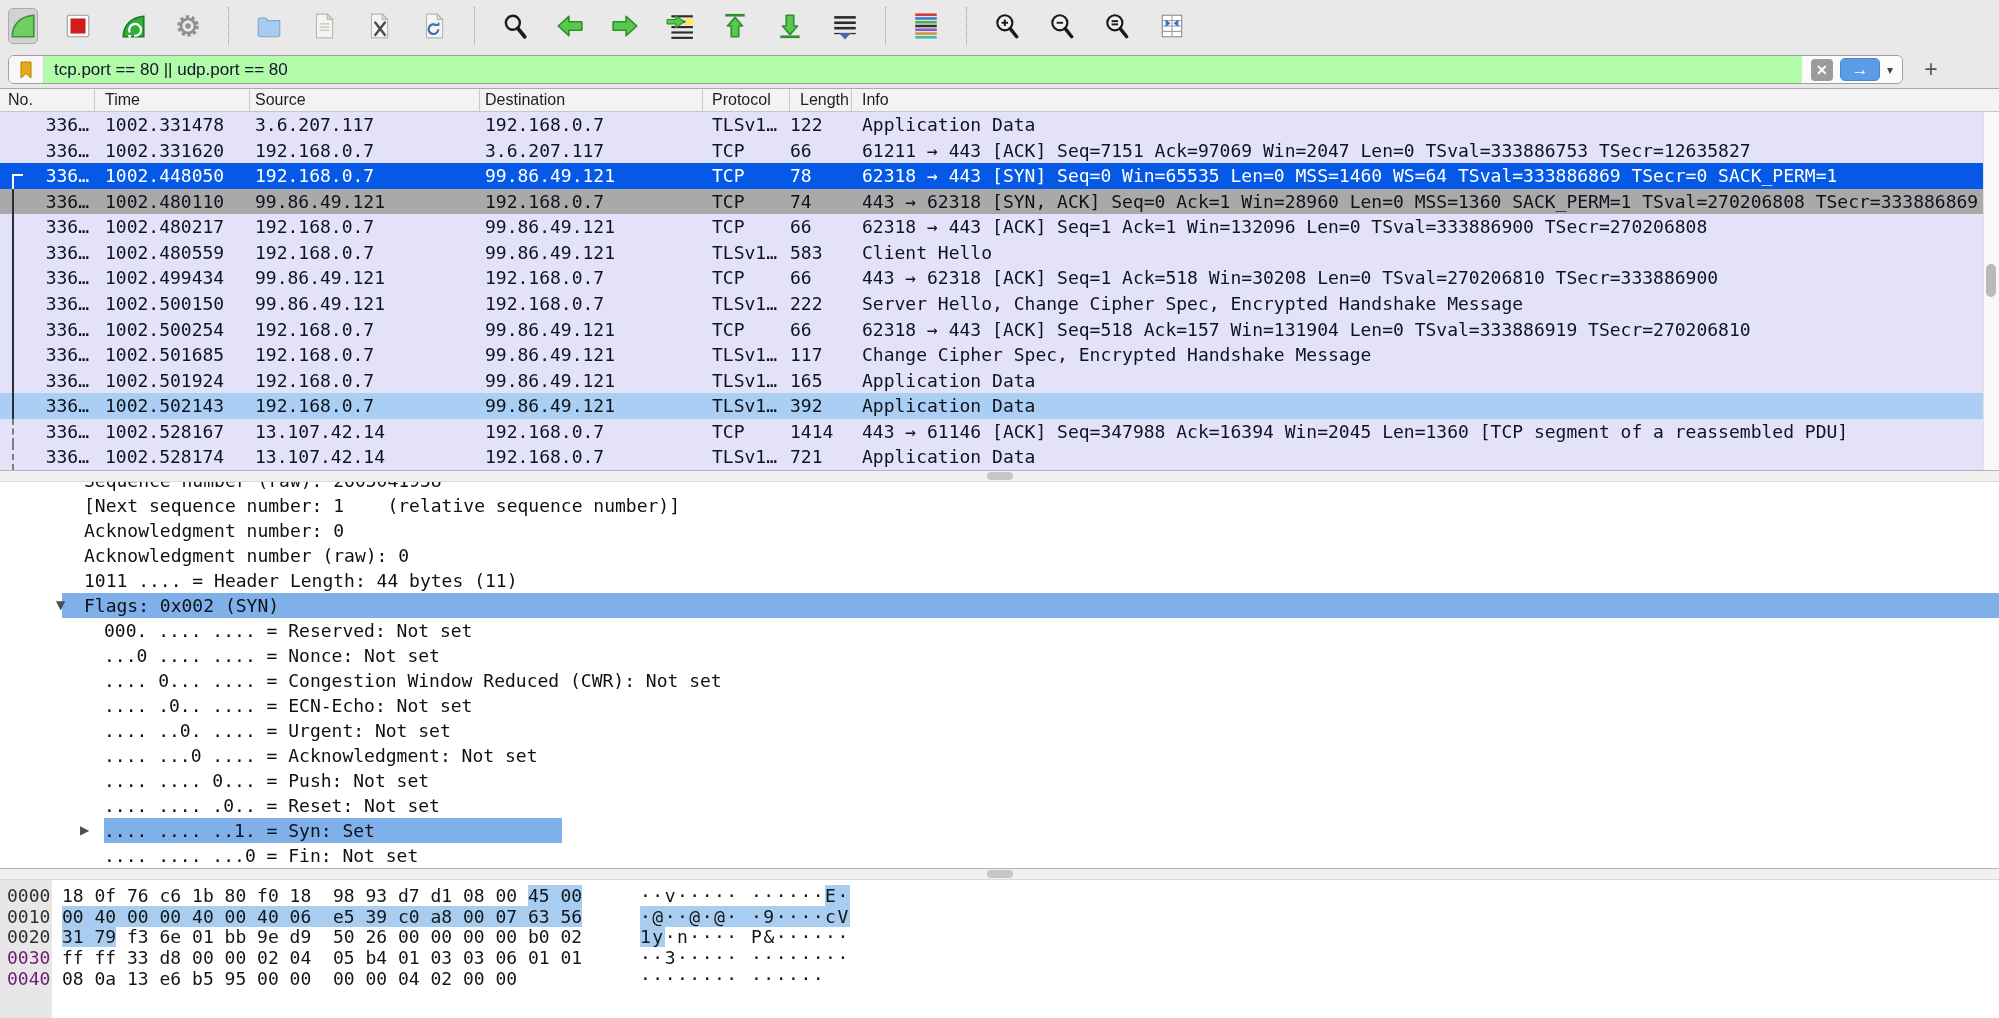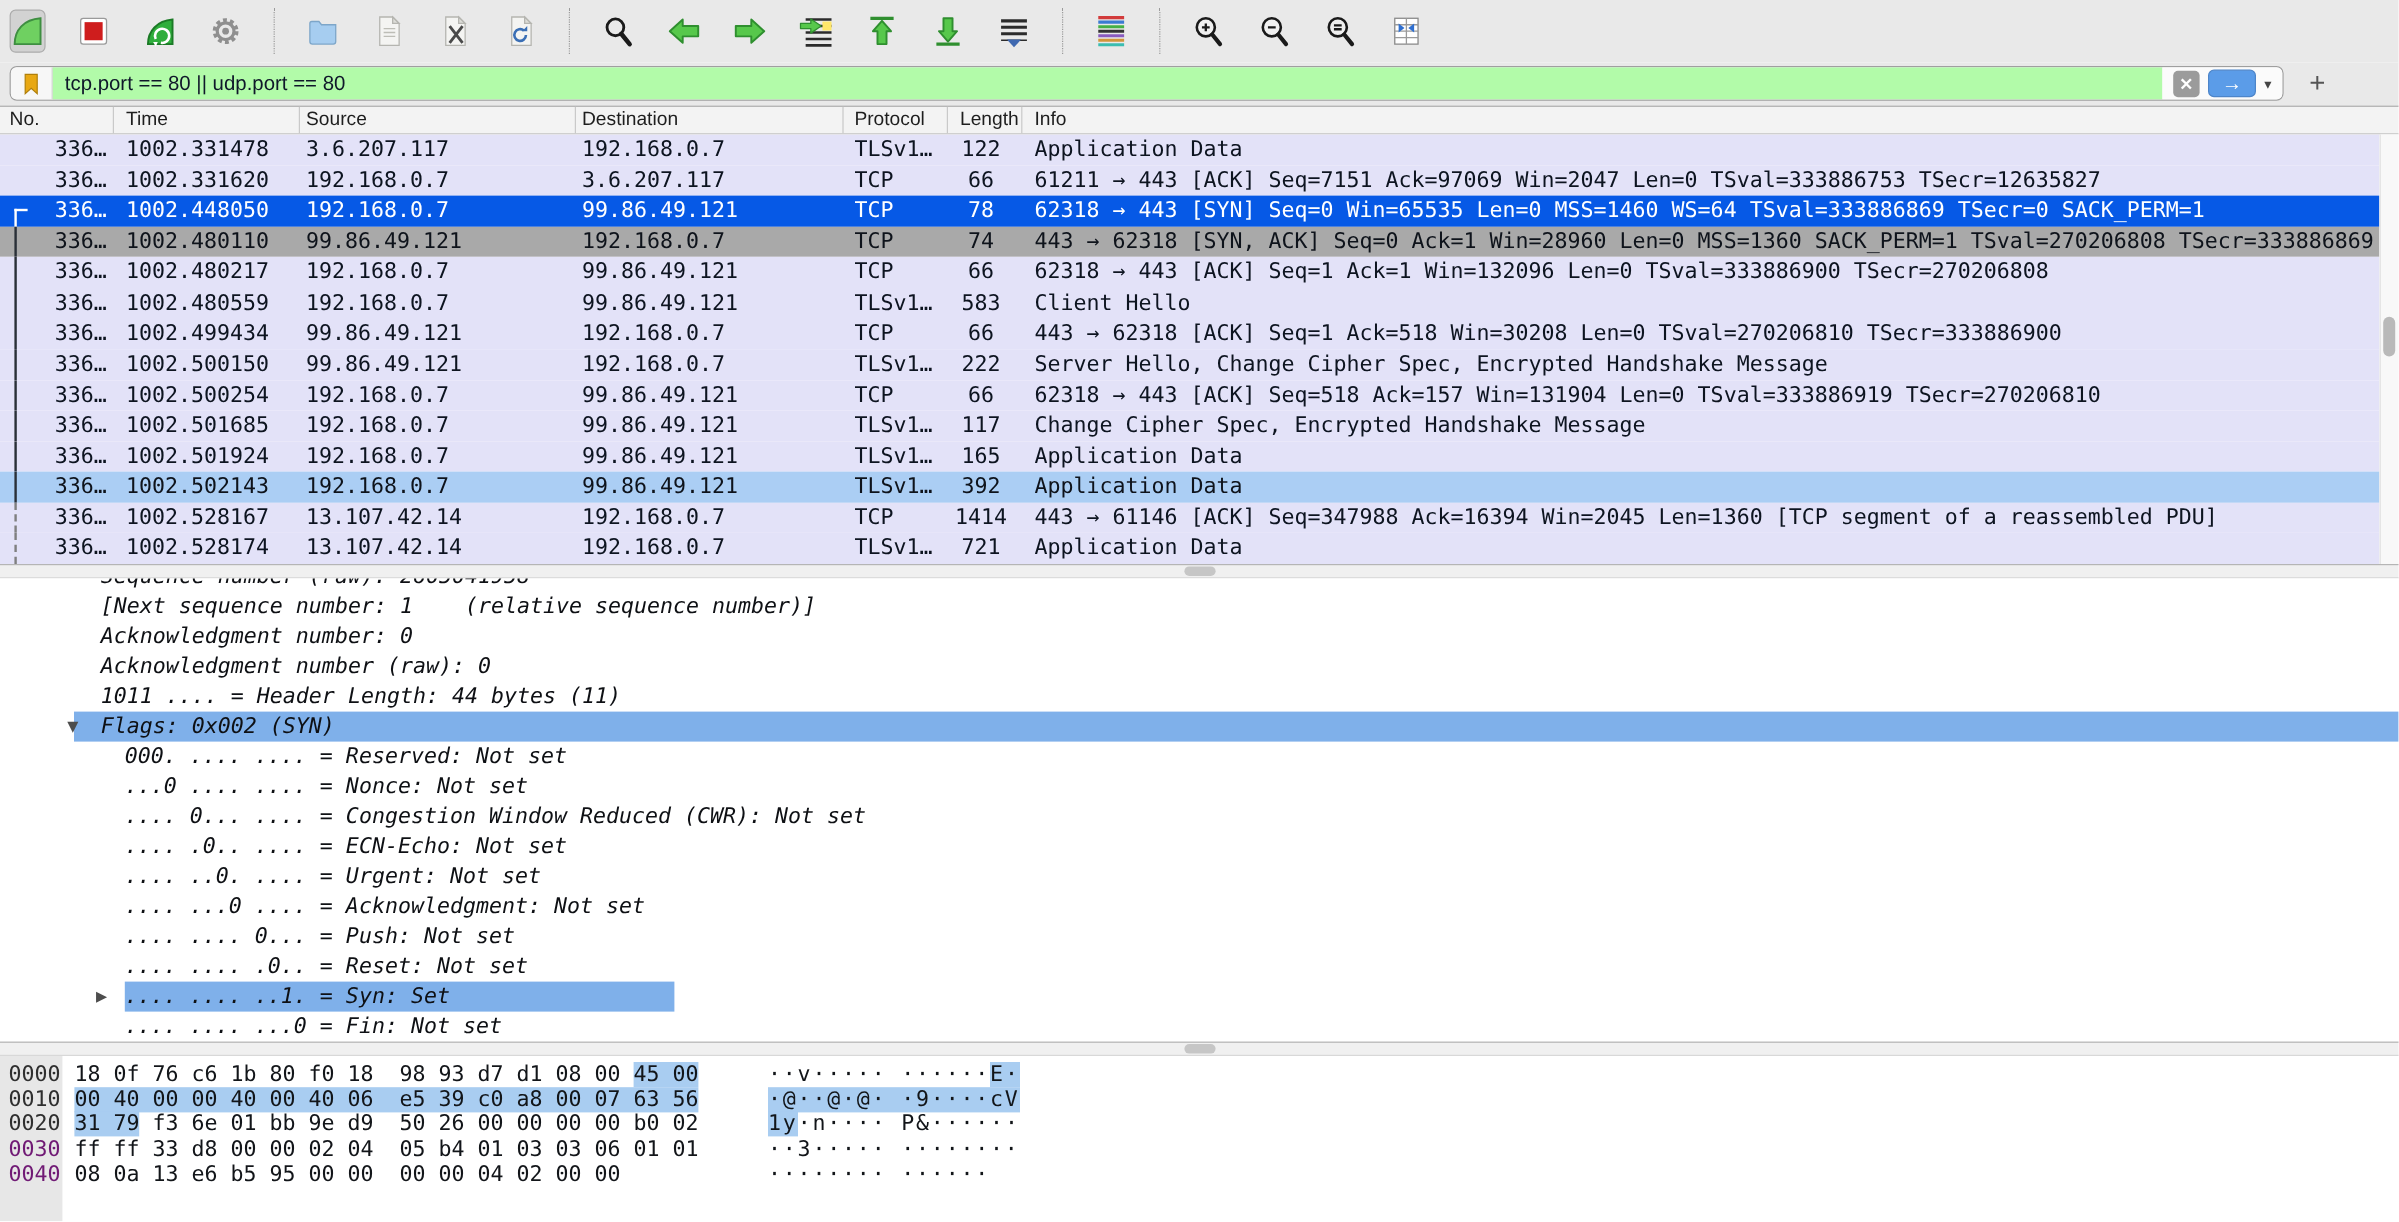--- a/index.html
+++ b/index.html
@@ -40,21 +40,21 @@
   .w-len{width:62px;padding-left:10px;}
   .w-info{flex:1;padding-left:10px;border-right:none;}
 
   
   .plist{position:absolute;top:112px;left:0;right:16px;height:424px;overflow:hidden;
          font-family:"DejaVu Sans Mono",monospace;font-size:18px;}
   .prow{display:flex;height:25.57px;line-height:25.5px;background:var(--row_lavender);color:#0d1420;
         position:relative;white-space:pre;}
   .prow .cell{box-sizing:border-box;overflow:hidden;border:none;}
   .prow .w-no{text-align:right;padding-right:6px;padding-left:0;}
-  .prow .w-len{text-align:center;padding-right:7px;padding-left:0;}
+  .prow .w-len{text-align:left;padding-right:7px;padding-left:0;}
   .prow.selected{background:var(--selection_blue);color:#fff;}
   .prow.grayrow{background:var(--row_gray);color:#0e131b;}
   .prow.lightblue{background:var(--row_lightblue);color:#0e131b;}
   .mark{position:absolute;left:12px;top:0;bottom:0;width:9px;}
   .mark.corner{border-left:2px solid #fff;border-top:2px solid #fff;top:11px;}
   .mark.line{border-left:2px solid #2a3038;}
   .mark.dashed{border-left:2px dashed #7f7f7f;}
 
   .vscroll{position:absolute;top:112px;right:0;width:16px;height:358px;background:#f8f8f8;
            border-left:1px solid #e0e0e0;box-sizing:border-box;}
@@ -62,21 +62,21 @@
 
   
   .split{position:absolute;left:0;width:100%;background:#f0f0f0;border-top:1px solid #b5b5b5;
          border-bottom:1px solid #d8d8d8;box-sizing:border-box;}
   #split1{top:470px;height:12px;}
   #split2{top:868px;height:12px;}
   .knob{width:26px;height:8px;border-radius:4px;background:#c6c6c6;margin:1px auto 0;}
 
   
   .pdetails{position:absolute;top:482px;left:0;width:100%;height:386px;overflow:hidden;background:#fff;
-            font-family:"DejaVu Sans Mono",monospace;font-size:18px;color:#0e1014;font-style:italic;}
+            font-family:"DejaVu Sans Mono",monospace;font-size:18px;color:#0e1014;}
   .dcontent{margin-top:-14px;}
   .dline{height:25px;line-height:25px;white-space:pre;position:relative;}
   .lvl1{padding-left:84px;}
   .lvl2{padding-left:104px;}
   .hlfull{background:linear-gradient(to right,#fff 62px,var(--detail_selection_blue) 62px);}
   .hlpart{display:inline-block;background:var(--detail_selection_blue);width:458px;height:25px;}
   .tri{position:absolute;top:0;font-size:12px;color:#4d4d4d;font-family:"DejaVu Sans",sans-serif;}
   .lvl1 .tri{left:56px;}
   .lvl2 .tri{left:80px;}
 

